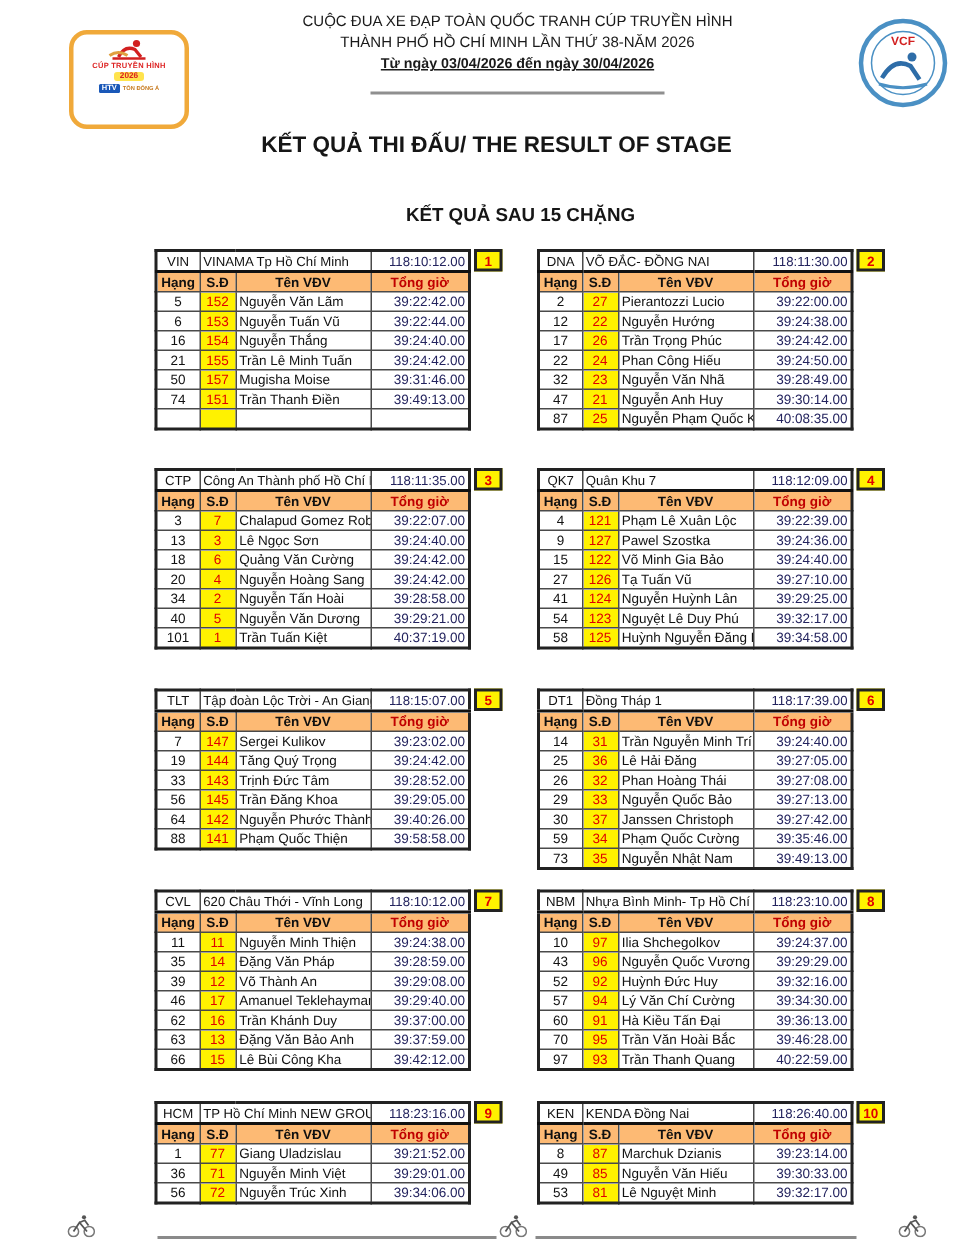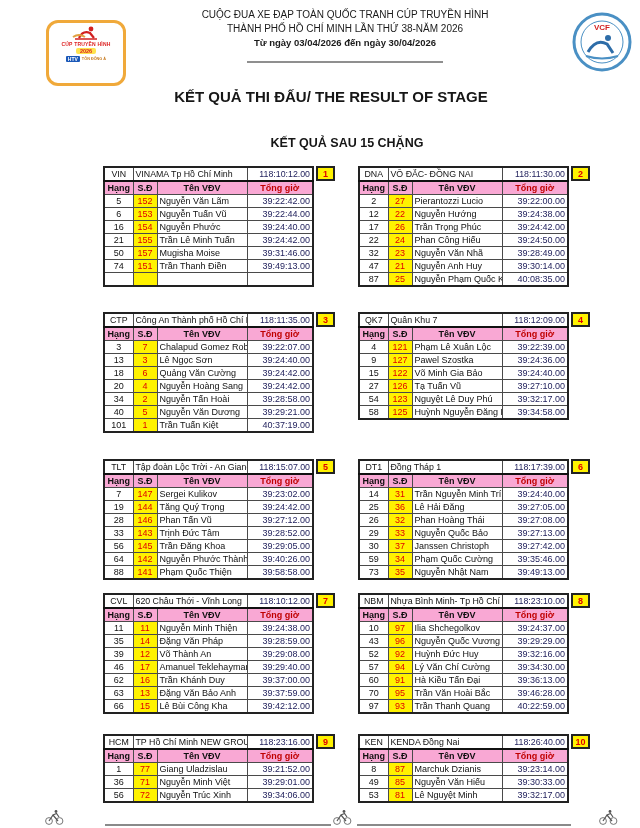--- a/index.html
+++ b/index.html
@@ -16,41 +16,41 @@
     overflow:hidden;
   }
   .logo-left .mark{margin-top:2px;height:16px;}
   .logo-left .ltitle{font-size:5px;font-weight:700;color:#D22;letter-spacing:.2px;white-space:nowrap;}
   .logo-left .lyear{font-size:5.5px;font-weight:700;color:#D22;background:#FFE34D;padding:0 4px;border-radius:2px;margin-top:1px;}
   .logo-left .lbottom{display:flex;align-items:center;gap:2px;margin-top:2px;}
   .logo-left .htv{font-size:5px;font-weight:700;color:#fff;background:#1A58B8;padding:0 2px;border-radius:1px;}
   .logo-left .sponsor{font-size:3.8px;font-weight:700;color:#C77A1E;white-space:nowrap;}
   .header-text{position:absolute;left:130px;top:8px;width:430px;text-align:center;}
   .header-text .h-line{font-size:10px;font-weight:400;color:#1a1a1a;line-height:14px;}
-  .header-text .h-line3{font-size:9.5px;font-weight:700;color:#1a1a1a;line-height:14px;}
+  .header-text .h-line3{font-size:9.5px;font-weight:700;color:#1a1a1a;line-height:14px;text-decoration:underline;}
   .header-text .divider{width:196px;height:2px;background:#8f8f8f;margin:11px auto 0 auto;}
   .logo-right{position:absolute;left:572px;top:12px;width:60px;height:60px;}
   
   .doc-title{position:absolute;left:0;top:88px;width:640px;padding-left:22px;box-sizing:border-box;
     text-align:center;font-size:15px;font-weight:700;color:#161616;margin:0;}
   .doc-subtitle{position:absolute;left:0;top:120px;width:640px;padding-left:22px;box-sizing:border-box;
     text-align:center;font-size:12.5px;font-weight:700;color:#161616;margin:16px;}
   
   #tables{position:absolute;left:0;top:16px;width:640px;height:828px;}
   .team-block{position:absolute;width:234px;}
   table.team-table{border-collapse:collapse;table-layout:fixed;width:209px;border:2px solid #222;}
   table.team-table td,table.team-table th{
     border:1px solid #4a4a4a;height:13px;line-height:12px;padding:0 2px;
     font-size:9px;font-weight:400;overflow:hidden;white-space:nowrap;box-sizing:border-box;
   }
   tr.team-head td{height:14px;border-bottom:2px solid #111;font-size:8.8px;}
   tr.team-head .code{text-align:center;}
   tr.team-head .tname{text-align:left;}
   tr.team-head .ttime{text-align:right;color:#23235E;}
-  tr.col-head th{background:#f9a8d4;font-weight:700;text-align:center;font-size:9px;color:#101010;}
+  tr.col-head th{background:#fdba74;font-weight:700;text-align:center;font-size:9px;color:#101010;}
   tr.col-head th.time-h{color:#C00000;}
   td.c-rank{text-align:center;color:#111;}
   td.c-bib{background:#FFF200;text-align:center;font-weight:700;color:#E00000;}
   td.c-name{text-align:left;color:#111;}
   td.c-time{text-align:right;color:#23235E;}
   .rank-badge{
     position:absolute;left:213px;top:0;width:19px;height:15px;background:#FFF200;
     border:2px solid #222;box-sizing:border-box;display:flex;align-items:center;justify-content:center;
     font-size:9px;font-weight:700;color:#E00000;
   }
@@ -130,21 +130,21 @@
             </tr>
             <tr>
               <td class="c-rank">6</td>
               <td class="c-bib">153</td>
               <td class="c-name">Nguyễn Tuấn Vũ</td>
               <td class="c-time">39:22:44.00</td>
             </tr>
             <tr>
               <td class="c-rank">16</td>
               <td class="c-bib">154</td>
-              <td class="c-name">Nguyễn Phước</td>
+              <td class="c-name">Nguyễn Thắng</td>
               <td class="c-time">39:24:40.00</td>
             </tr>
             <tr>
               <td class="c-rank">21</td>
               <td class="c-bib">155</td>
               <td class="c-name">Trần Lê Minh Tuấn</td>
               <td class="c-time">39:24:42.00</td>
             </tr>
             <tr>
               <td class="c-rank">50</td>
@@ -341,20 +341,26 @@
               <td class="c-name">Võ Minh Gia Bảo</td>
               <td class="c-time">39:24:40.00</td>
             </tr>
             <tr>
               <td class="c-rank">27</td>
               <td class="c-bib">126</td>
               <td class="c-name">Tạ Tuấn Vũ</td>
               <td class="c-time">39:27:10.00</td>
             </tr>
             <tr>
+              <td class="c-rank">41</td>
+              <td class="c-bib">124</td>
+              <td class="c-name">Nguyễn Huỳnh Lân</td>
+              <td class="c-time">39:29:25.00</td>
+            </tr>
+            <tr>
               <td class="c-rank">54</td>
               <td class="c-bib">123</td>
               <td class="c-name">Nguyệt Lê Duy Phú</td>
               <td class="c-time">39:32:17.00</td>
             </tr>
             <tr>
               <td class="c-rank">58</td>
               <td class="c-bib">125</td>
               <td class="c-name">Huỳnh Nguyễn Đăng Khoa</td>
               <td class="c-time">39:34:58.00</td>
@@ -388,26 +394,20 @@
               <td class="c-rank">7</td>
               <td class="c-bib">147</td>
               <td class="c-name">Sergei Kulikov</td>
               <td class="c-time">39:23:02.00</td>
             </tr>
             <tr>
               <td class="c-rank">19</td>
               <td class="c-bib">144</td>
               <td class="c-name">Tăng Quý Trọng</td>
               <td class="c-time">39:24:42.00</td>
-            </tr>
-            <tr>
-              <td class="c-rank">28</td>
-              <td class="c-bib">146</td>
-              <td class="c-name">Phan Tấn Vũ</td>
-              <td class="c-time">39:27:12.00</td>
             </tr>
             <tr>
               <td class="c-rank">33</td>
               <td class="c-bib">143</td>
               <td class="c-name">Trịnh Đức Tâm</td>
               <td class="c-time">39:28:52.00</td>
             </tr>
             <tr>
               <td class="c-rank">56</td>
               <td class="c-bib">145</td>

